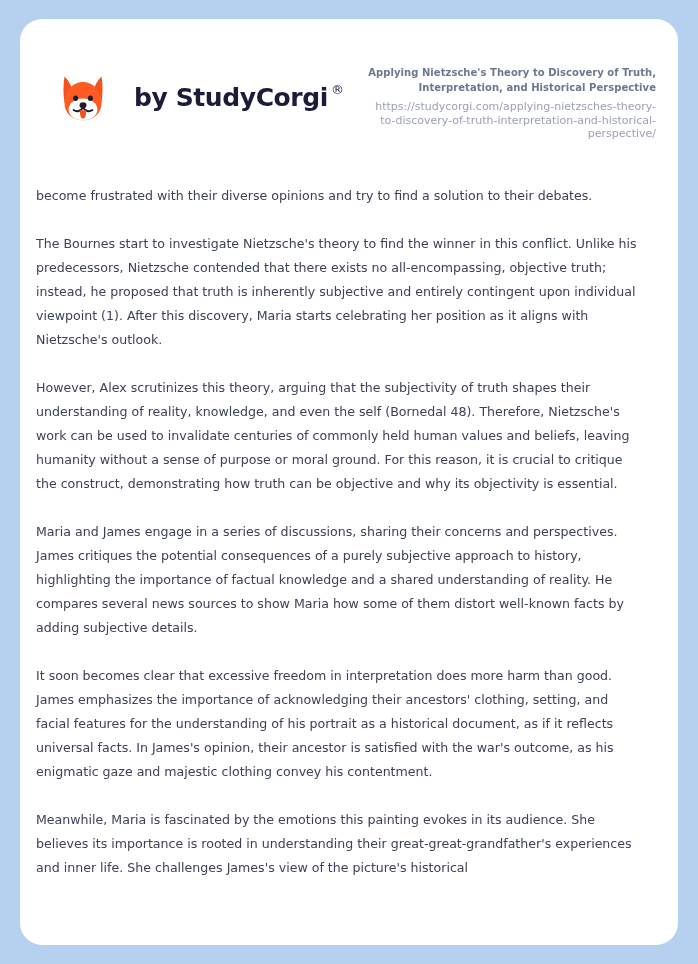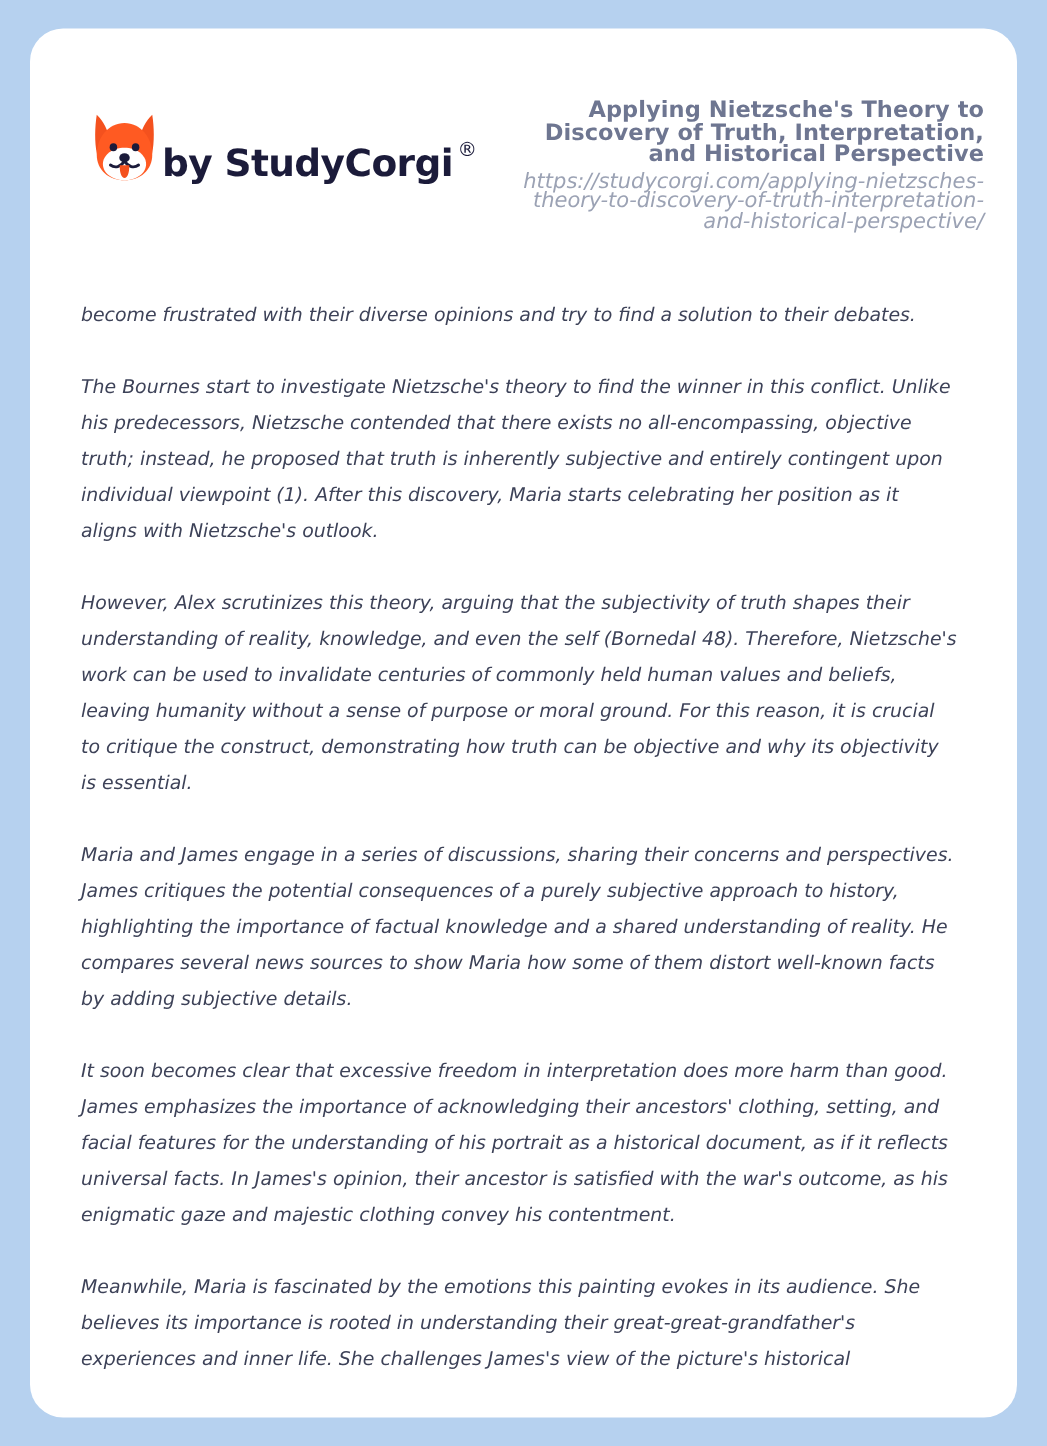--- a/index.html
+++ b/index.html
@@ -30,22 +30,22 @@
   .doc-header {
     display: flex;
     align-items: flex-start;
     justify-content: space-between;
     padding: 47px 22px 0 38px;
     box-sizing: border-box;
   }
 
   .brand {
     display: flex;
-    align-items: flex-end;
-    gap: 0;
+    align-items: center;
+    gap: 26px;
     flex: 0 0 auto;
     padding-top: 8px;
   }
 
   .corgi-logo {
     width: 50px;
     height: 47px;
     display: block;
     flex: 0 0 auto;
   }
@@ -76,41 +76,39 @@
     flex: 1 1 auto;
     padding-left: 24px;
     max-width: 352px;
     margin-left: auto;
   }
 
   .doc-title {
     color: #6e7691;
     font-family: "DejaVu Sans", sans-serif;
     font-weight: bold;
-    font-size: 15px;
+    font-size: 10px;
     line-height: 14.5px;
     margin: 0 0 5px 0;
     letter-spacing: 0.05px;
   }
 
   .doc-url {
     color: #9ba2b4;
     font-family: "DejaVu Sans", sans-serif;
-    font-size: 14px;
+    font-size: 11px;
     line-height: 13.5px;
     margin: 0;
     word-break: break-word;
-    font-style: italic;
   }
 
   
   .doc-body {
-    padding: 43px 40px 0 34px;
+    padding: 43px 40px 0 16px;
     box-sizing: border-box;
-    font-style: italic;
   }
 
   .doc-paragraph {
     color: #3d4258;
     font-family: "DejaVu Sans", sans-serif;
     font-size: 12.6px;
     line-height: 24px;
     margin: 0 0 24px 0;
     text-align: left;
   }

